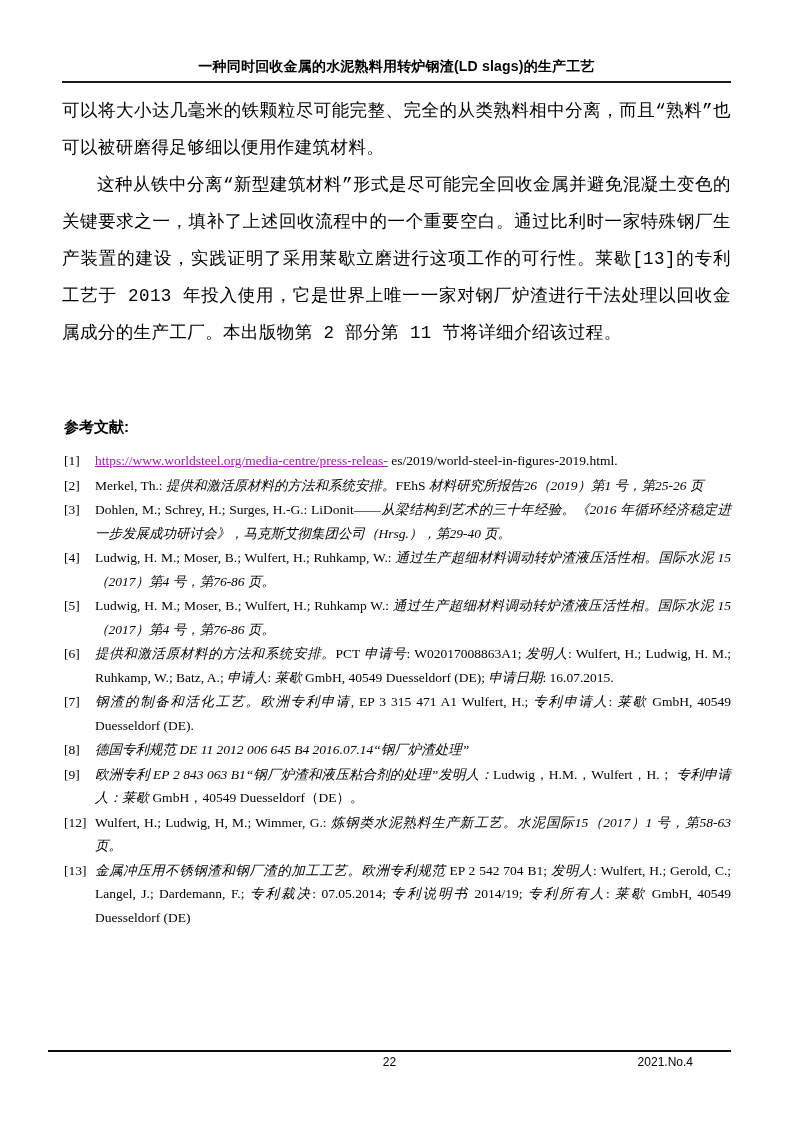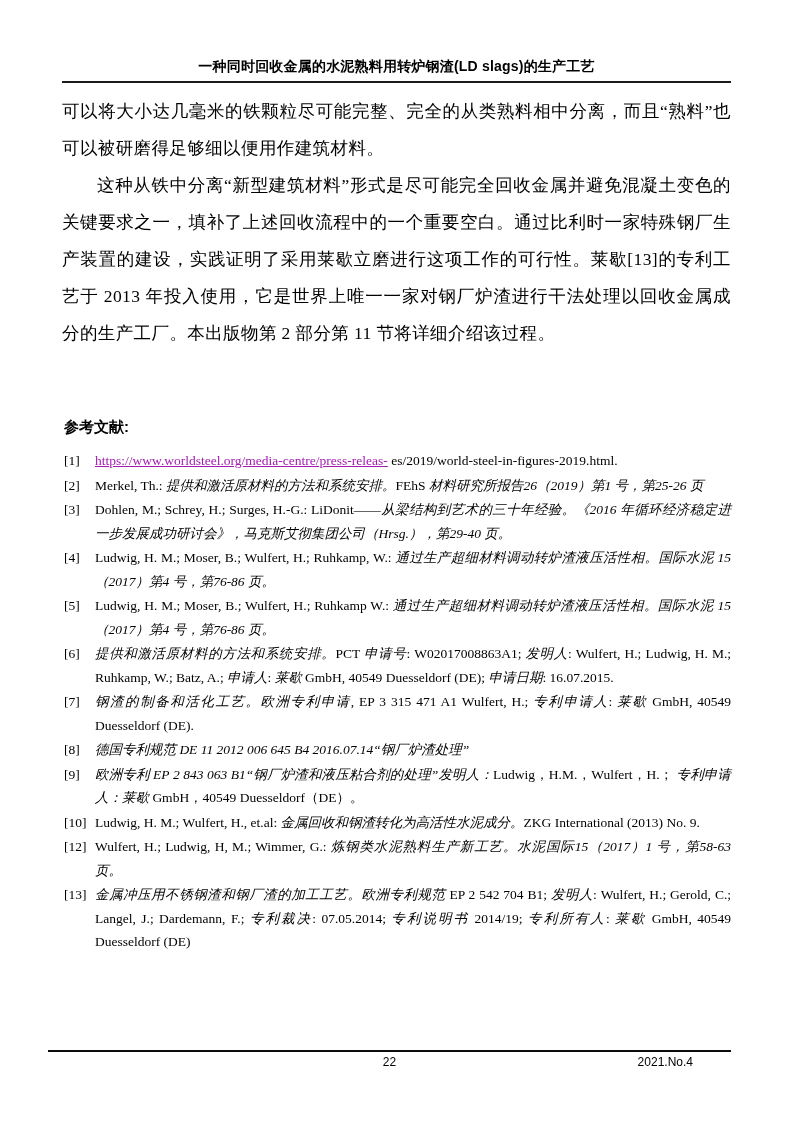--- a/index.html
+++ b/index.html
@@ -22,21 +22,21 @@
   }
   .doc-header .title {
     text-align: center;
     font-family: "Liberation Sans", "DejaVu Sans", sans-serif;
     font-weight: 600;
     font-size: 14px;
     line-height: 16px;
     letter-spacing: 0.2px;
   }
   
-  .doc-body { margin-top: 10px; }
+  .doc-body { margin-top: 10px; font-family: Liberation Mono, monospace; }
   .doc-body p {
     margin: 0;
     font-size: 17.5px;
     line-height: 37px;
     text-align: justify;
     letter-spacing: 0.4px;
   }
   .doc-body p.indent { text-indent: 2em; }
   
   .refs { margin-top: 66px; }
@@ -110,21 +110,20 @@
     <div>
         <div class="ref"><span class="lbl">[1]</span><a class="link" href="#">https://www.worldsteel.org/media-centre/press-releas-</a><span> es/2019/world-steel-in-figures-2019.html.</span></div>
         <div class="ref"><span class="lbl">[2]</span><span>Merkel, Th.: </span><span class="it">提供和激活原材料的方法和系统安排。</span><span>FEhS </span><span class="it">材料研究所报告26（2019）第1 号，第25-26 页</span></div>
         <div class="ref"><span class="lbl">[3]</span><span>Dohlen, M.; Schrey, H.; Surges, H.-G.: LiDonit——</span><span class="it">从梁结构到艺术的三十年经验。《2016 年循环经济稳定进一步发展成功研讨会》，马克斯艾彻集团公司（Hrsg.），第29-40 页。</span></div>
         <div class="ref"><span class="lbl">[4]</span><span>Ludwig, H. M.; Moser, B.; Wulfert, H.; Ruhkamp, W.: </span><span class="it">通过生产超细材料调动转炉渣液压活性相。国际水泥 15（2017）第4 号，第76-86 页。</span></div>
         <div class="ref"><span class="lbl">[5]</span><span>Ludwig, H. M.; Moser, B.; Wulfert, H.; Ruhkamp W.: </span><span class="it">通过生产超细材料调动转炉渣液压活性相。国际水泥 15（2017）第4 号，第76-86 页。</span></div>
         <div class="ref"><span class="lbl">[6]</span><span class="it">提供和激活原材料的方法和系统安排。</span><span>PCT </span><span class="it">申请号</span><span>: W02017008863A1;  </span><span class="it">发明人</span><span>: Wulfert, H.; Ludwig, H. M.; Ruhkamp, W.; Batz, A.;  </span><span class="it">申请人</span><span>:  </span><span class="it">莱歇</span><span> GmbH, 40549 Duesseldorf (DE);  </span><span class="it">申请日期</span><span>: 16.07.2015.</span></div>
         <div class="ref"><span class="lbl">[7]</span><span class="it">钢渣的制备和活化工艺。欧洲专利申请</span><span>, EP 3 315 471 A1 Wulfert, H.;  </span><span class="it">专利申请人</span><span>:  </span><span class="it">莱歇</span><span> GmbH, 40549 Duesseldorf (DE).</span></div>
         <div class="ref"><span class="lbl">[8]</span><span class="it">德国专利规范 DE 11 2012 006 645 B4 2016.07.14“钢厂炉渣处理”</span></div>
         <div class="ref"><span class="lbl">[9]</span><span class="it">欧洲专利 EP 2 843 063 B1“钢厂炉渣和液压粘合剂的处理”发明人：</span><span>Ludwig，H.M.，Wulfert，H.； </span><span class="it">专利申请人：莱歇</span><span> GmbH，40549 Duesseldorf（DE）。</span></div>
-        <div class="ref"><span class="lbl">[10]</span><span>Ludwig, H. M.; Wulfert, H., et.al: </span><span class="it">金属回收和钢渣转化为高活性水泥成分。</span><span>ZKG International (2013) No. 9.</span></div>
         <div class="ref"><span class="lbl">[12]</span><span>Wulfert, H.; Ludwig, H, M.; Wimmer, G.: </span><span class="it">炼钢类水泥熟料生产新工艺。水泥国际15（2017）1 号，第58-63 页。</span></div>
         <div class="ref"><span class="lbl">[13]</span><span class="it">金属冲压用不锈钢渣和钢厂渣的加工工艺。欧洲专利规范</span><span> EP 2 542 704 B1;  </span><span class="it">发明人</span><span>: Wulfert, H.; Gerold, C.; Langel, J.; Dardemann, F.;  </span><span class="it">专利裁决</span><span>: 07.05.2014;  </span><span class="it">专利说明书</span><span> 2014/19;  </span><span class="it">专利所有人</span><span>:  </span><span class="it">莱歇</span><span> GmbH, 40549 Duesseldorf (DE)</span></div>
       </div>
   </div>
 
   <div class="doc-footer">
     <div class="row">
       <span class="page-num">22</span>
       <span class="issue">2021.No.4</span>
     </div>

